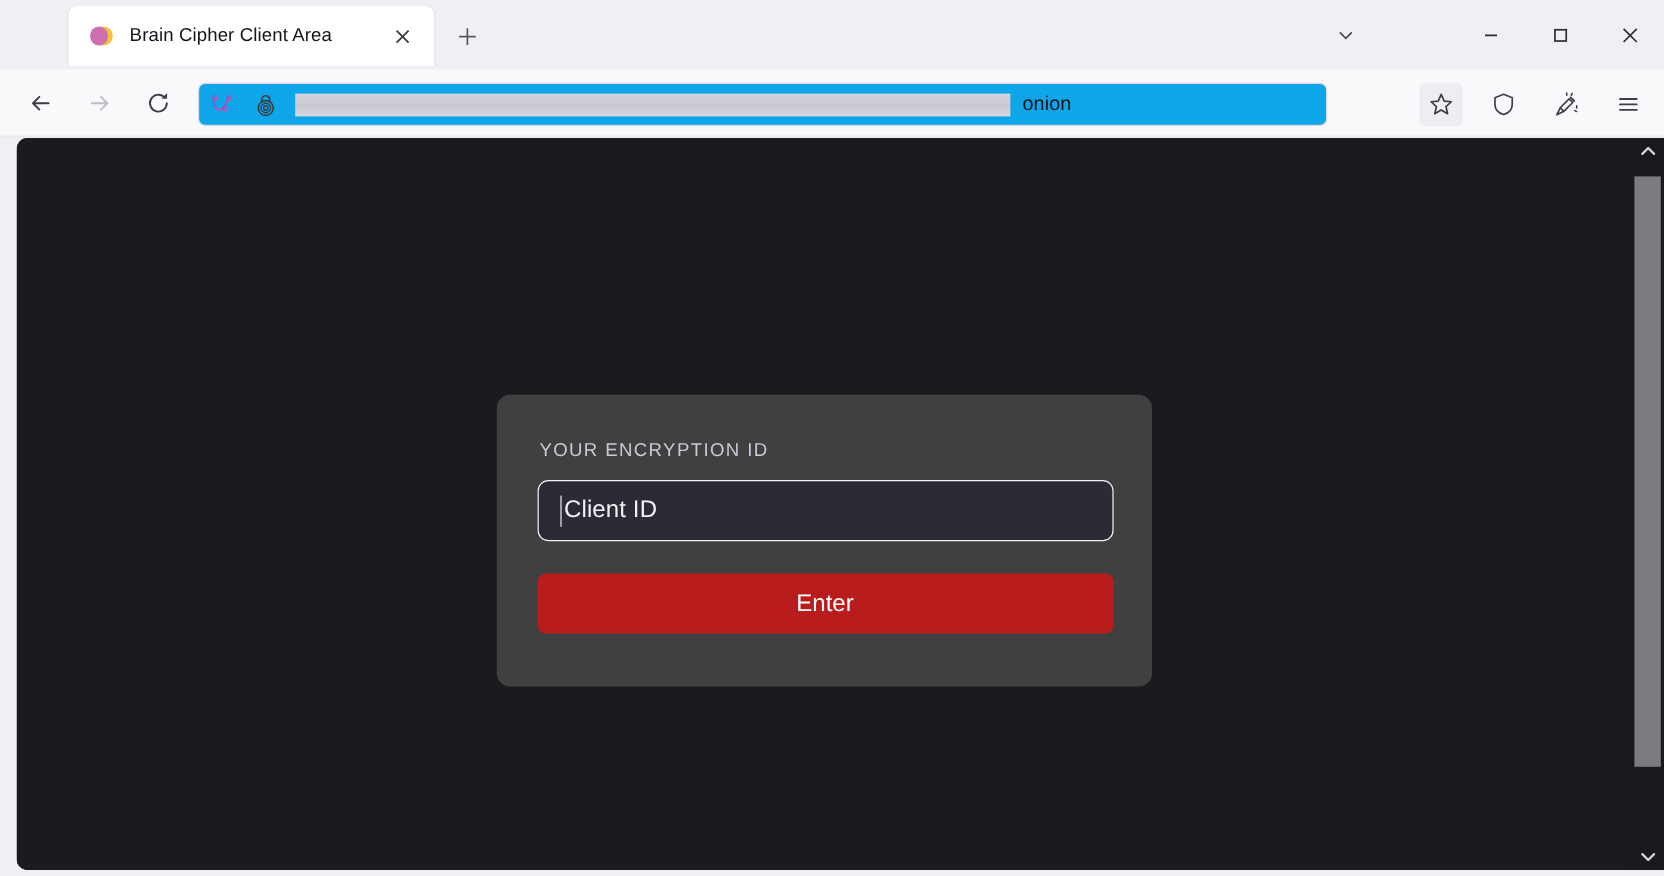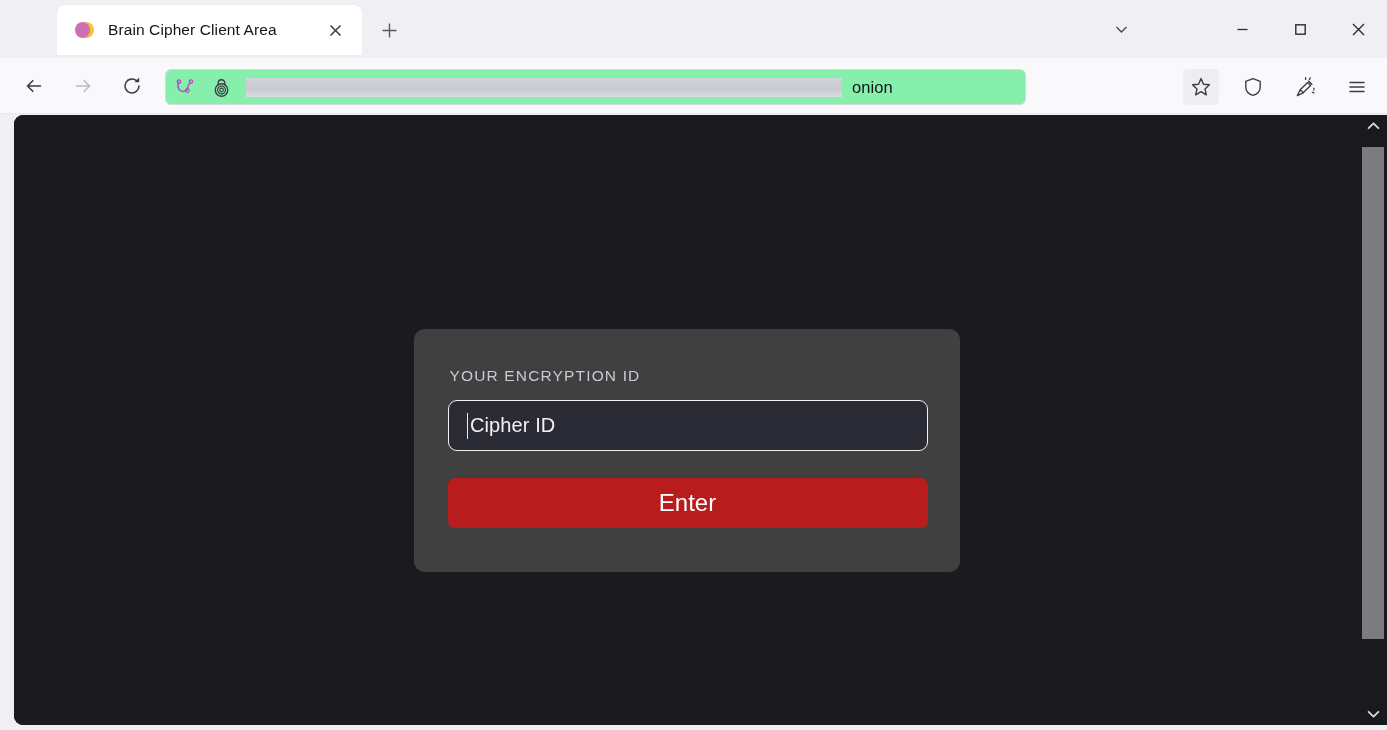--- a/index.html
+++ b/index.html
@@ -115,22 +115,22 @@
     display: flex; align-items: center; justify-content: center;
     border-radius: 5px;
     flex: 0 0 auto;
   }
   .nav-btn.first { margin-left: 16px; }
   .nav-btn.mid { margin-left: 13px; }
 
   .urlbar {
     position: absolute;
     left: 165px; top: 69px;
-    width: 861px; height: 36px;
-    background: #86efac;
+    width: 941px; height: 36px;
+    background: #0ea5e9;
     border: 1px solid #d8d8e0;
     border-radius: 6px;
     display: flex;
     align-items: center;
   }
   .circuit-pill {
     width: 36px; height: 34px;
     display: flex; align-items: center; justify-content: center;
     flex: 0 0 auto;
     margin-left: 1px;
@@ -230,21 +230,21 @@
     letter-spacing: 0.1px;
   }
   .enter-btn {
     width: 480px;
     height: 50px;
     margin-top: 27px;
     background: #b81c1c;
     border: none;
     border-radius: 7px;
     color: #ffffff;
-    font-size: 24px;
+    font-size: 20px;
     font-family: "Liberation Sans", sans-serif;
     display: flex;
     align-items: center;
     justify-content: center;
   }
 
   
   .scrollbar {
     position: absolute;
     right: 0; top: 0;
@@ -400,21 +400,21 @@
   </div>
 
   <div class="content">
 
     <div class="page-area">
       <div class="card">
         <div class="card-label">YOUR ENCRYPTION ID</div>
 
         <div class="id-input">
           <span class="caret"></span>
-          <span class="id-placeholder">Cipher ID</span>
+          <span class="id-placeholder">Client ID</span>
         </div>
 
         <button class="enter-btn">Enter</button>
       </div>
     </div>
 
     <div class="scrollbar">
       <div class="sb-arrow">
         <svg width="15" height="12" viewBox="0 0 15 12">
           <path d="M2.6 8.2 L7.5 3.3 L12.4 8.2" stroke="#d6d6da" stroke-width="1.9" fill="none" stroke-linecap="round" stroke-linejoin="round"></path>

